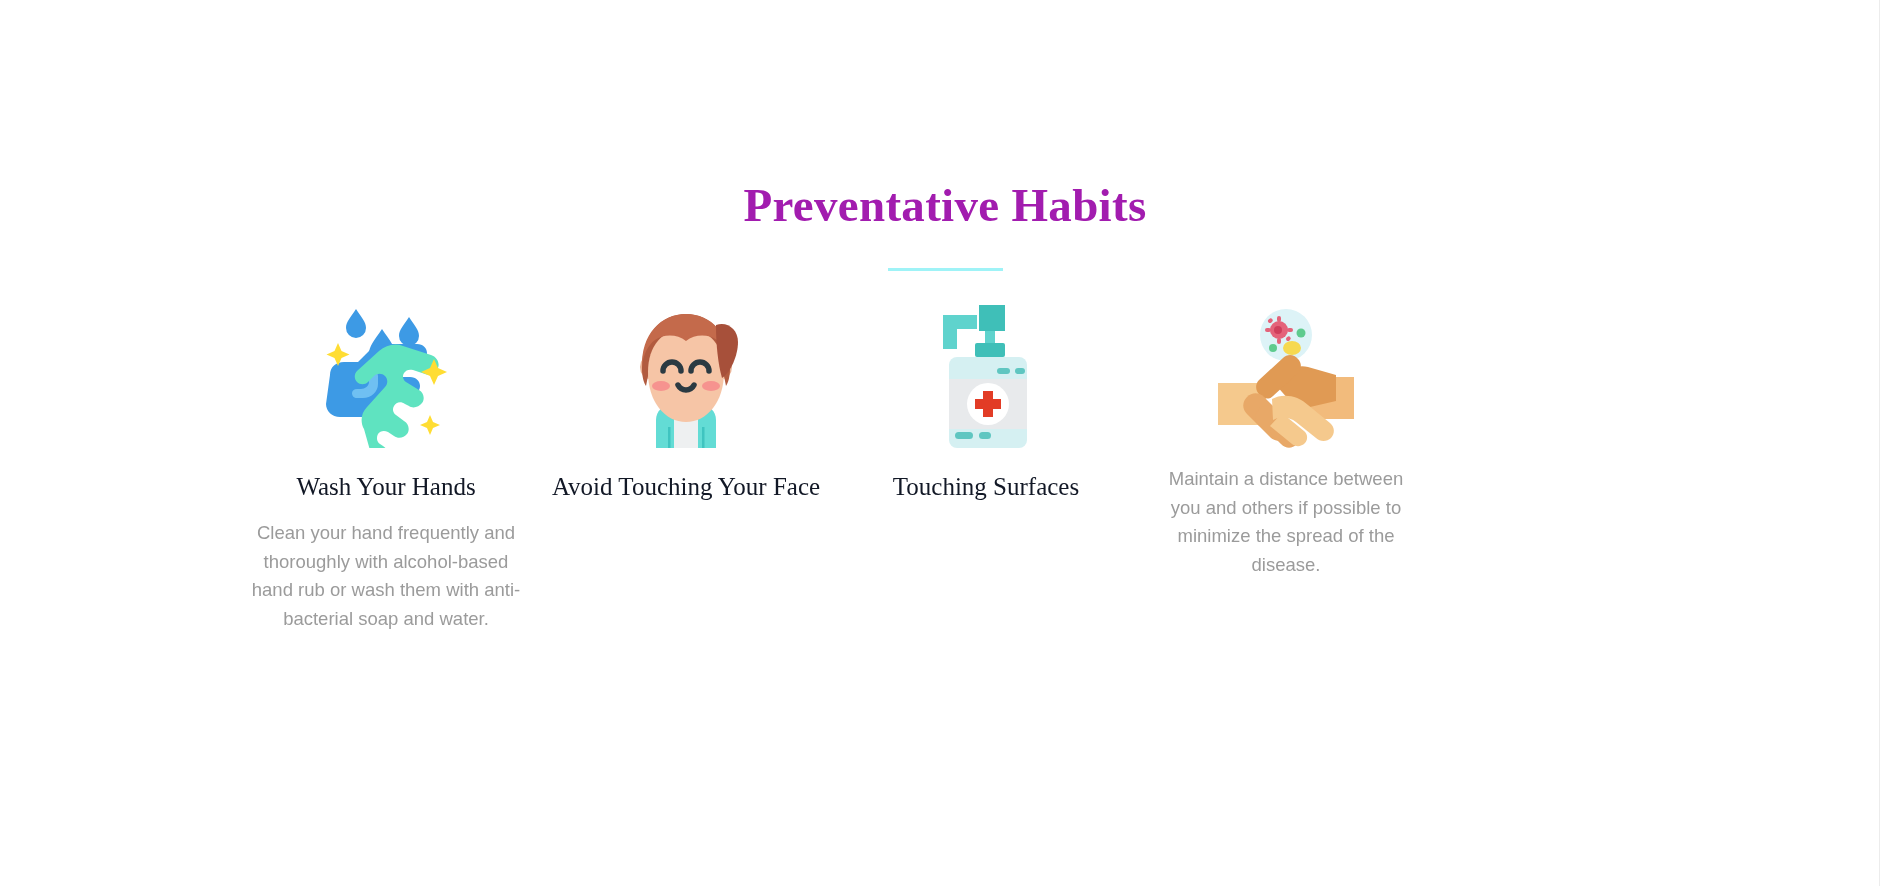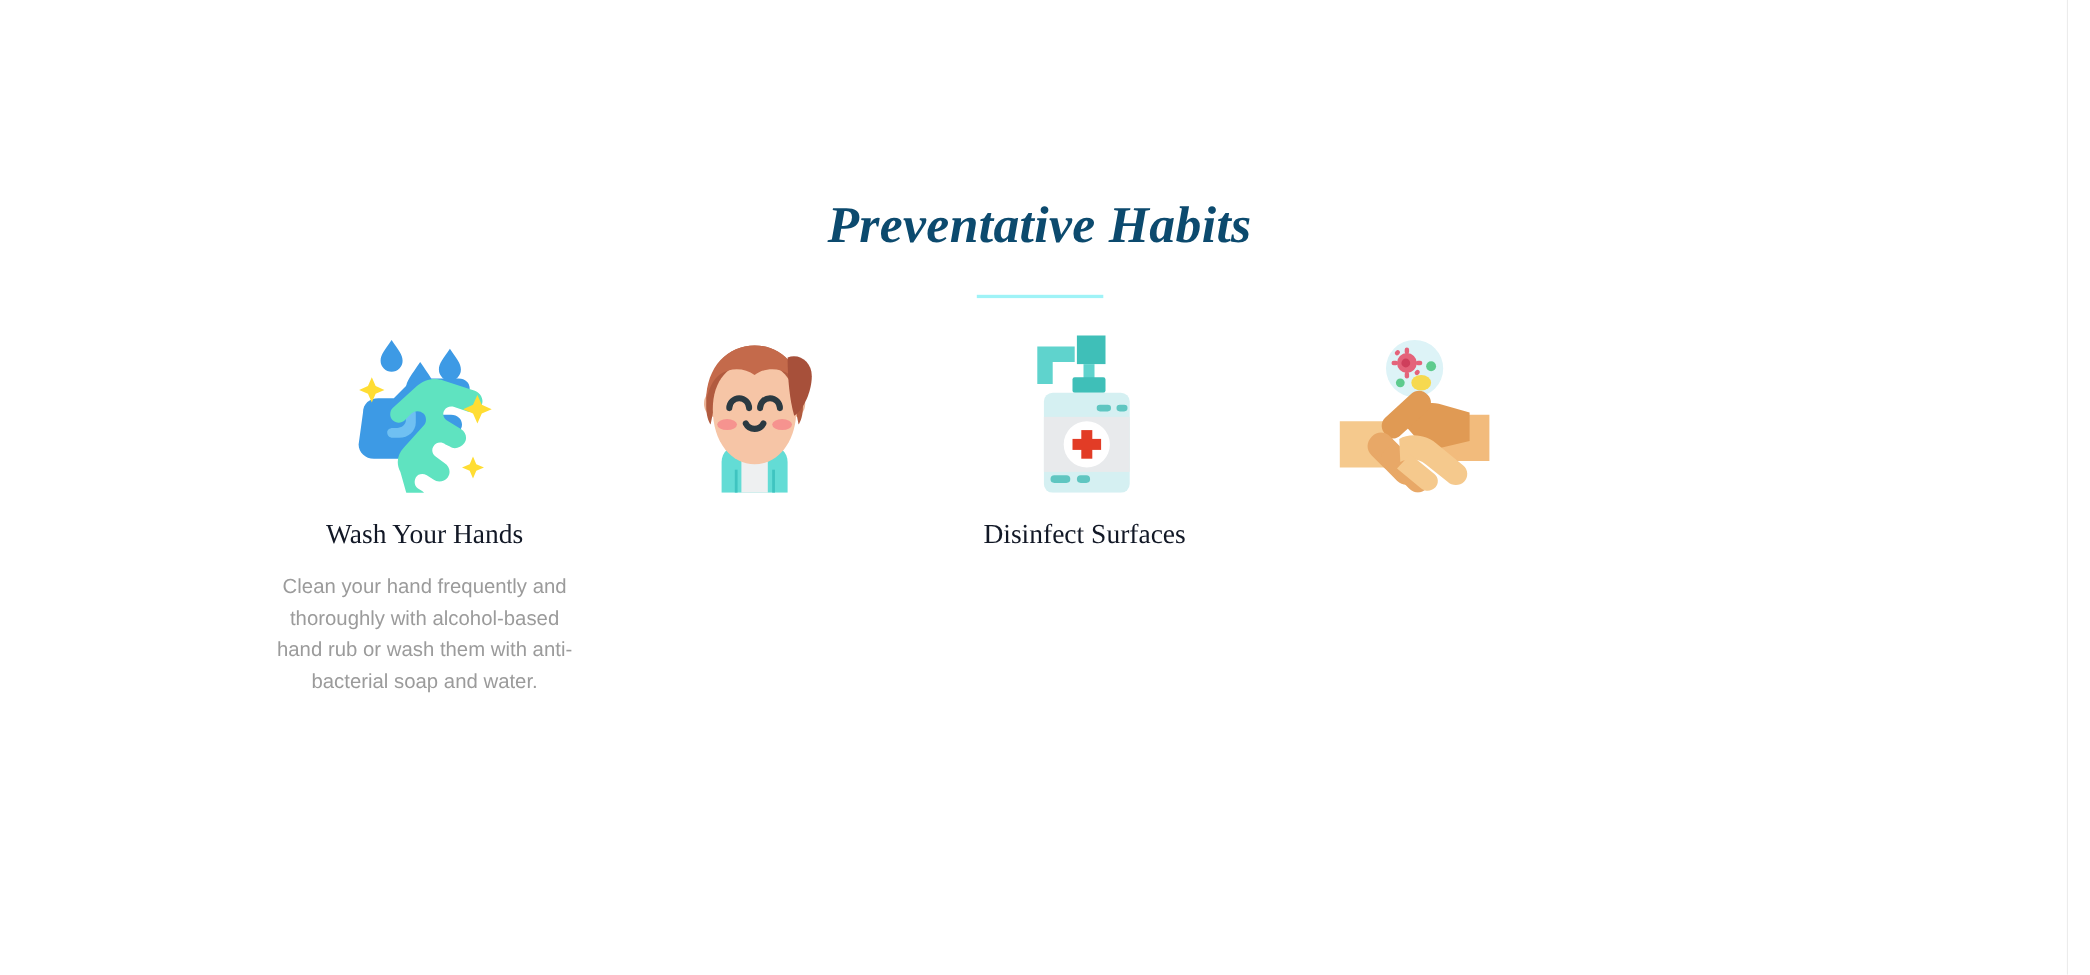--- a/index.html
+++ b/index.html
@@ -48,24 +48,23 @@
     left: 0;
     width: 1890px;
     text-align: center;
   }
 
   .section-title {
     font-family: "Liberation Serif", serif;
     font-weight: bold;
     font-size: 47px;
     line-height: 1.15;
-    color: #0c4a6e;
+    color: #a21caf;
     letter-spacing: 0.3px;
     margin: 0;
-    font-style: italic;
   }
 
   .title-rule {
     width: 115px;
     height: 3px;
     background: #9ff3f7;
     margin: 36px auto 0 auto;
     border: none;
   }
 
@@ -179,20 +178,21 @@
 
             <path d="M47 68 a9 9 0 0 1 18 0" fill="none" stroke="#2b3a42" stroke-width="5.5" stroke-linecap="round"></path>
             <path d="M75 68 a9 9 0 0 1 18 0" fill="none" stroke="#2b3a42" stroke-width="5.5" stroke-linecap="round"></path>
 
             <ellipse cx="45" cy="83" rx="9" ry="5" fill="#f6938f"></ellipse>
             <ellipse cx="95" cy="83" rx="9" ry="5" fill="#f6938f"></ellipse>
 
             <path d="M62 82 a9 9 0 0 0 16 0" fill="none" stroke="#2b3a42" stroke-width="5.5" stroke-linecap="round"></path>
           </svg>
         </div>
+        <h3 class="card-title">Avoid Touching Your Face</h3>
       </div>
 
       <div class="card card-3">
         <div class="card-icon">
           <svg width="118" height="145" viewBox="0 0 118 145" xmlns="http://www.w3.org/2000/svg">
 
             <path d="M16 12 h34 v14 h-20 v20 h-14 z" fill="#5fd3cd"></path>
             <rect x="52" y="2" width="26" height="26" fill="#3fbfb8"></rect>
             <rect x="58" y="28" width="10" height="20" fill="#5fd3cd"></rect>
             <rect x="48" y="40" width="30" height="14" rx="2" fill="#3fbfb8"></rect>
@@ -205,21 +205,21 @@
             <circle cx="61" cy="101" r="21" fill="#ffffff"></circle>
             <rect x="56" y="88" width="10" height="26" fill="#e23c26"></rect>
             <rect x="48" y="96" width="26" height="10" fill="#e23c26"></rect>
 
             <rect x="70" y="65" width="13" height="6" rx="3" fill="#5fc6c1"></rect>
             <rect x="88" y="65" width="10" height="6" rx="3" fill="#5fc6c1"></rect>
             <rect x="28" y="129" width="18" height="7" rx="3.5" fill="#5fc6c1"></rect>
             <rect x="52" y="129" width="12" height="7" rx="3.5" fill="#5fc6c1"></rect>
           </svg>
         </div>
-        <h3 class="card-title">Disinfect Surfaces</h3>
+        <h3 class="card-title">Touching Surfaces</h3>
       </div>
 
       <div class="card card-4">
         <div class="card-icon">
           <svg width="140" height="145" viewBox="0 0 140 145" xmlns="http://www.w3.org/2000/svg">
 
             <circle cx="70" cy="32" r="26" fill="#ddf3f7"></circle>
             <path d="M63 54 l10 14 l4 -14 z" fill="#ddf3f7"></path>
             <g fill="#e4637a">
               <circle cx="63" cy="27" r="9"></circle>
@@ -241,18 +241,19 @@
             <path d="M70 70 c6 -6 14 -8 22 -6 l28 8 l0 26 l-26 6 c-8 2 -16 -1 -21 -7 l-14 -16 c-4 -5 -3 -11 1 -14 z" fill="#e09a54"></path>
             <path d="M44 92 c-5 -4 -5 -11 -1 -15 l24 -22 c4 -4 11 -4 15 1 c4 4 4 11 -1 15 l-24 22 c-4 4 -9 3 -13 -1z" fill="#e09a54"></path>
 
             <path d="M48 94 c-5 -5 -12 -5 -17 0 c-5 5 -5 12 0 17 l10 10 c5 5 12 5 17 0 c5 -5 5 -12 0 -17z" fill="#e8a867"></path>
             <path d="M60 106 c-5 -5 -12 -5 -17 0 c-5 5 -5 12 0 17 l11 11 c5 5 12 5 17 0 c5 -5 5 -12 0 -17z" fill="#e8a867"></path>
             <path d="M74 118 c-5 -5 -12 -5 -16 0 c-5 5 -5 11 0 16 l7 7 c5 5 11 5 16 0 c5 -5 5 -11 0 -16z" fill="#e8a867"></path>
             <path d="M56 96 c10 -6 26 -4 36 6 l22 18 c5 4 5 11 1 15 c-4 4 -11 4 -15 0 l-20 -16 c-6 -5 -16 -6 -23 -2 z" fill="#f5c98d"></path>
             <path d="M66 110 l22 18 c4 3 4 9 1 12 c-4 4 -9 4 -13 1 l-22 -18 z" fill="#f5c98d"></path>
           </svg>
         </div>
+        <p class="card-text">Maintain a distance between you and others if possible to minimize the spread of the disease.</p>
       </div>
 
     </div>
   </div>
   <div class="scroll-edge"></div>
 </div>
 
 </body></html>

